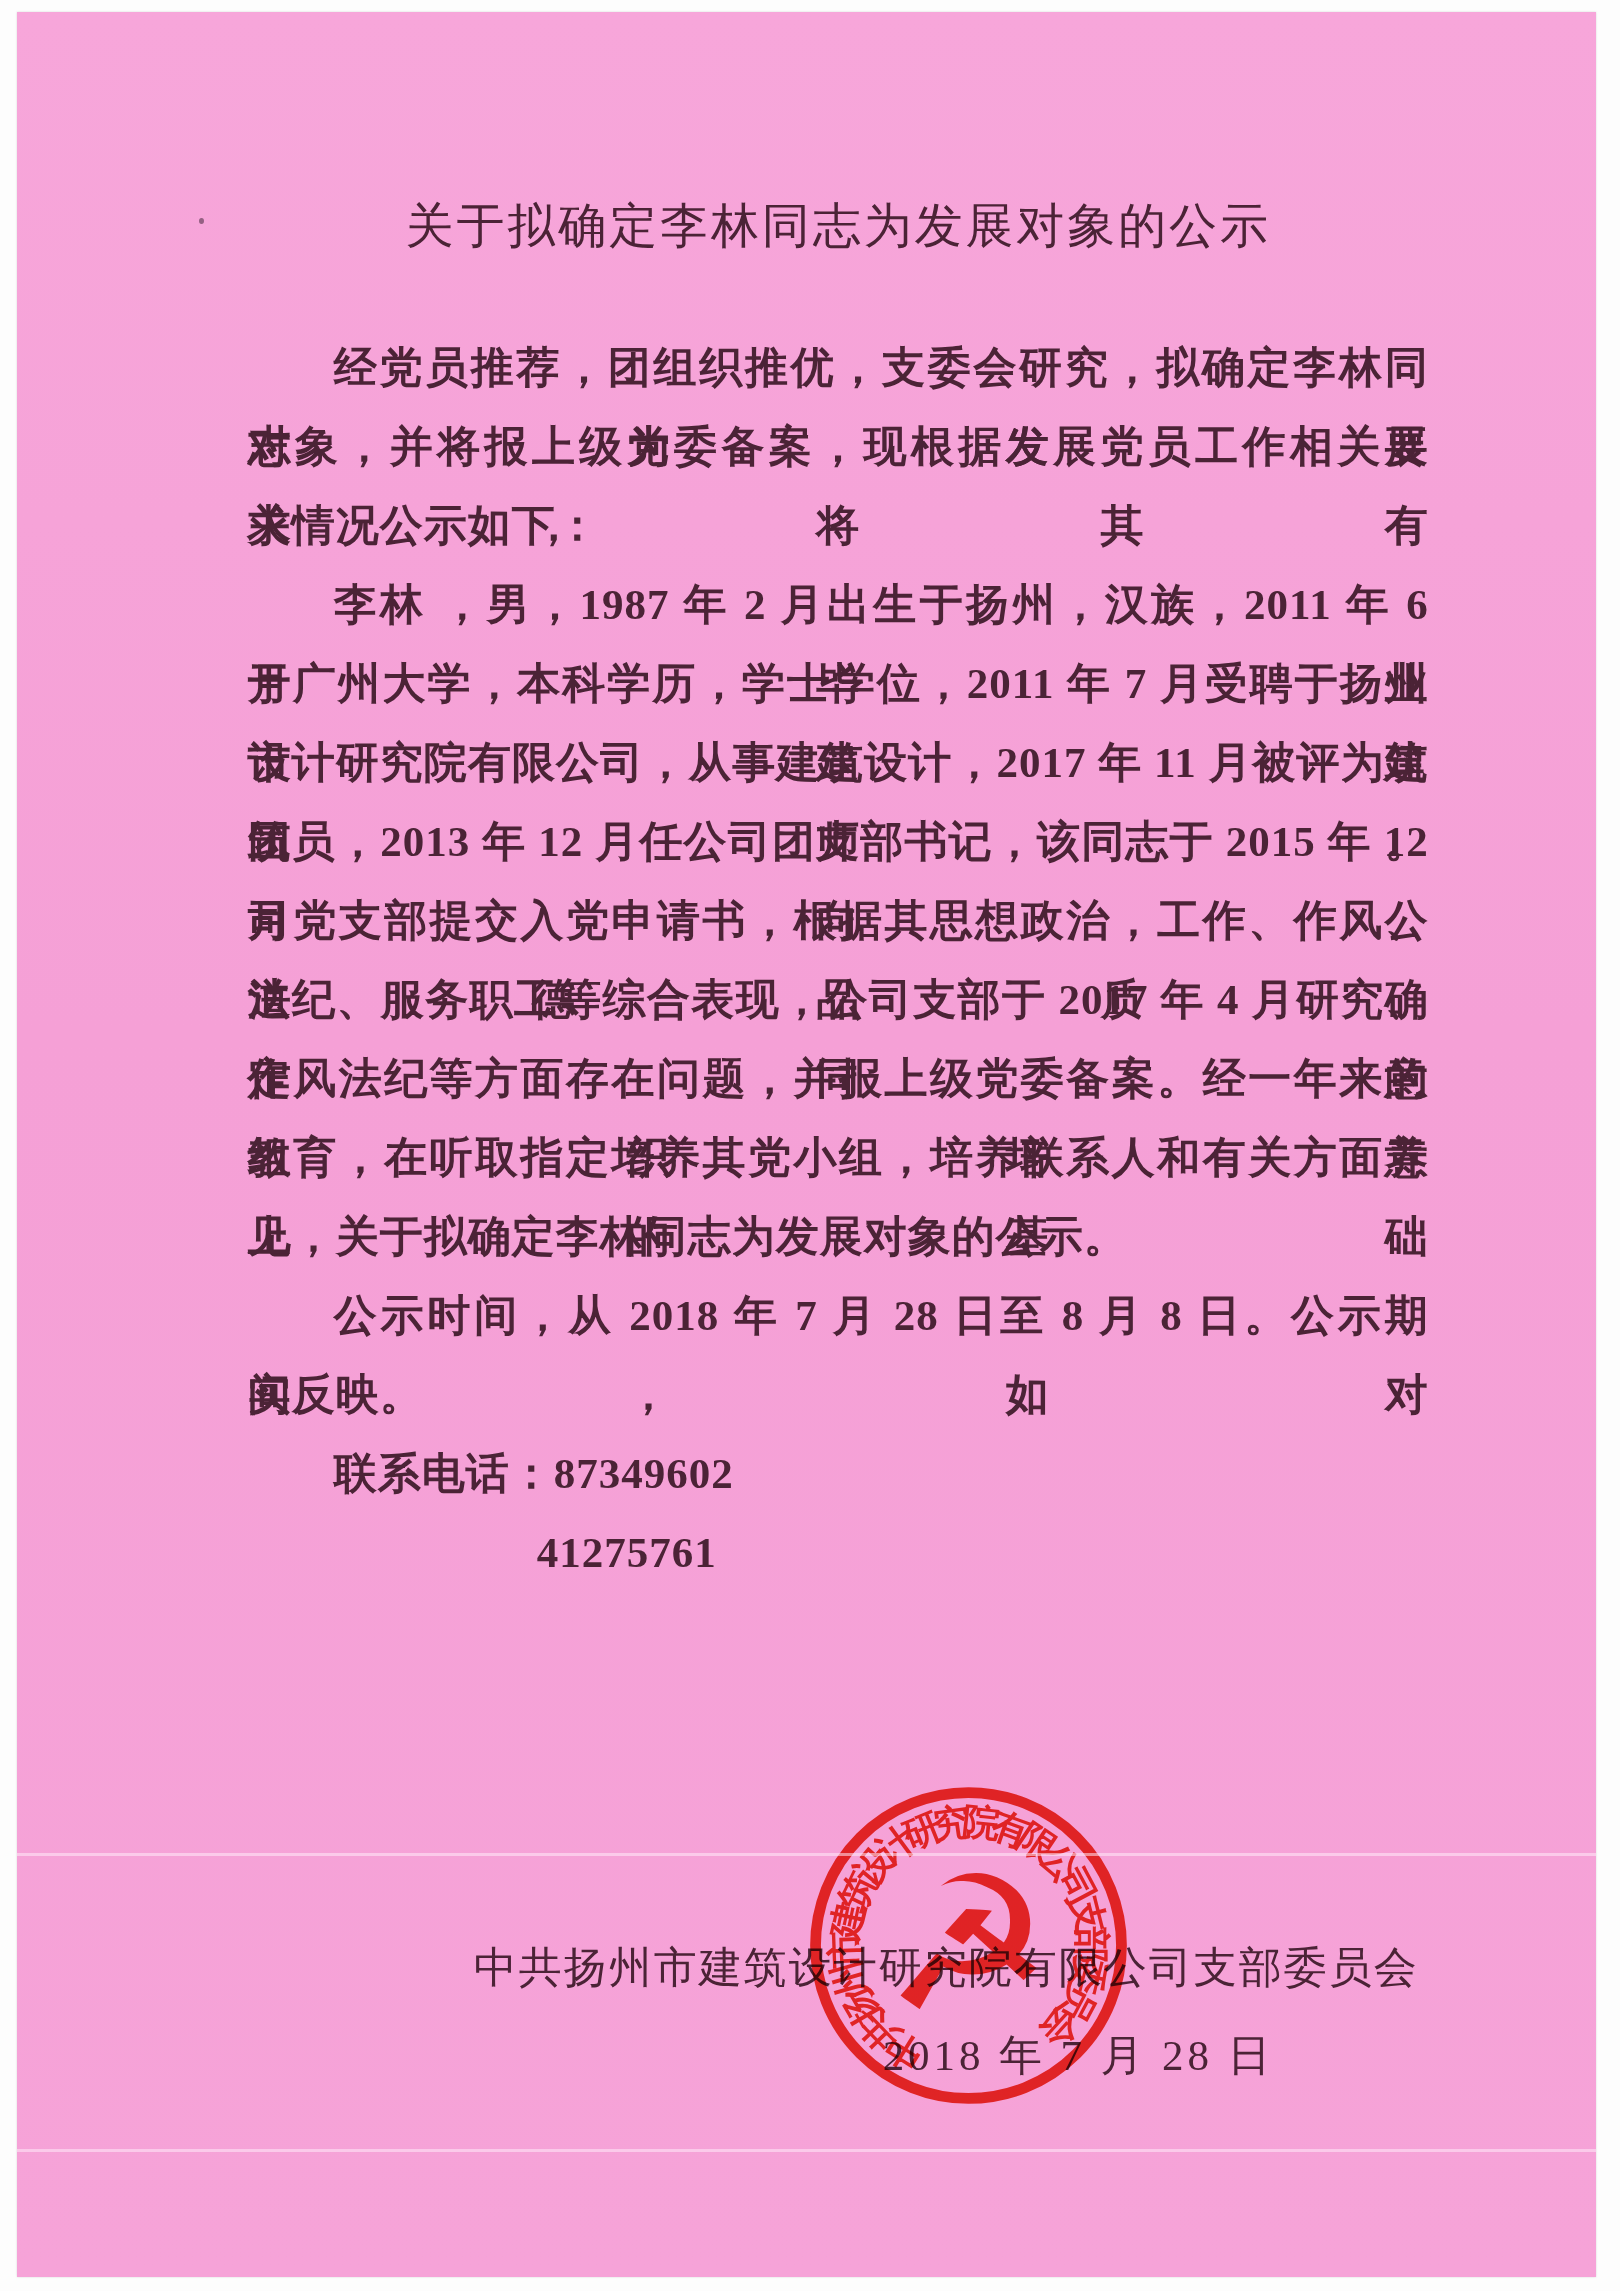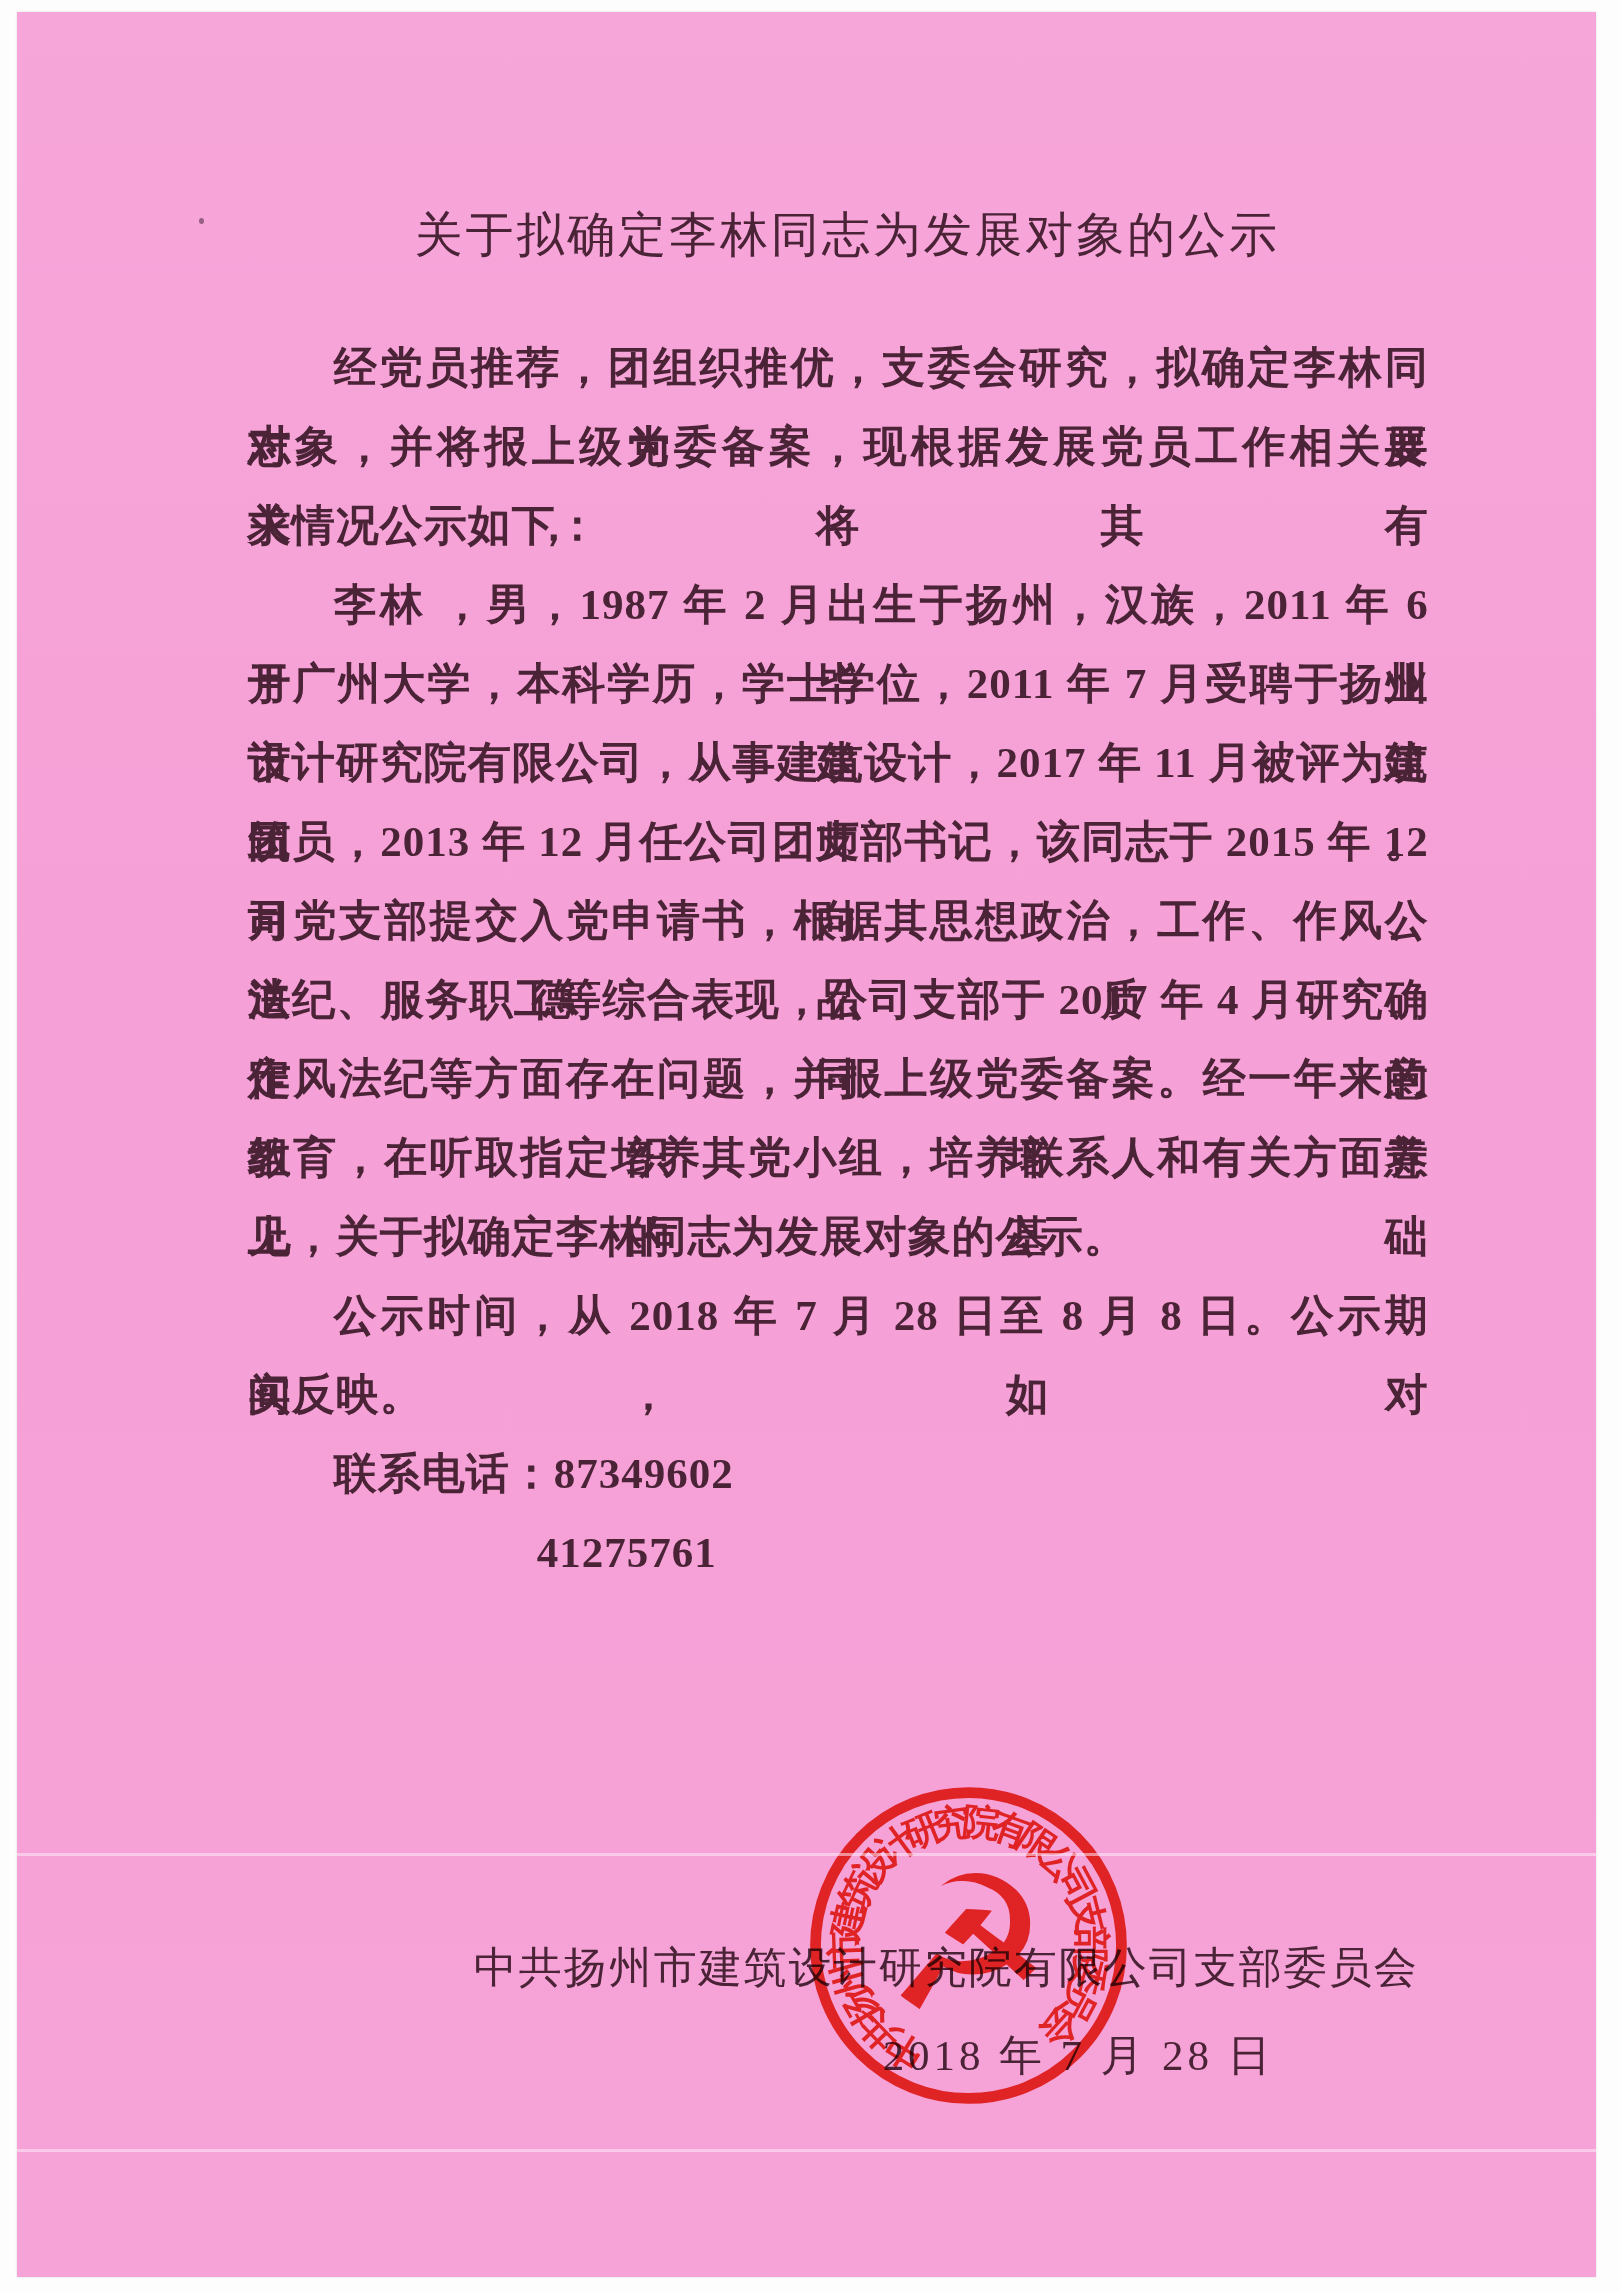--- a/index.html
+++ b/index.html
@@ -23,21 +23,21 @@
     background:rgba(255,235,250,.55);
     pointer-events:none;
   }
   .speck{
     position:absolute;width:4.9px;height:5.9px;border-radius:50%;
     background:rgba(70,40,60,.55);
   }
   .title{
     position:absolute;
     left:231px;top:182px;width:1181px;
-    margin:9px;
+    margin:0;
     font-size:48px;font-weight:400;
     letter-spacing:2.9px;
     text-align:center;
     color:#401f33;
   }
   .doc-body{
     position:absolute;
     left:231px;top:316px;width:1181px;
     color:#4b2336;
     font-size:43px;

